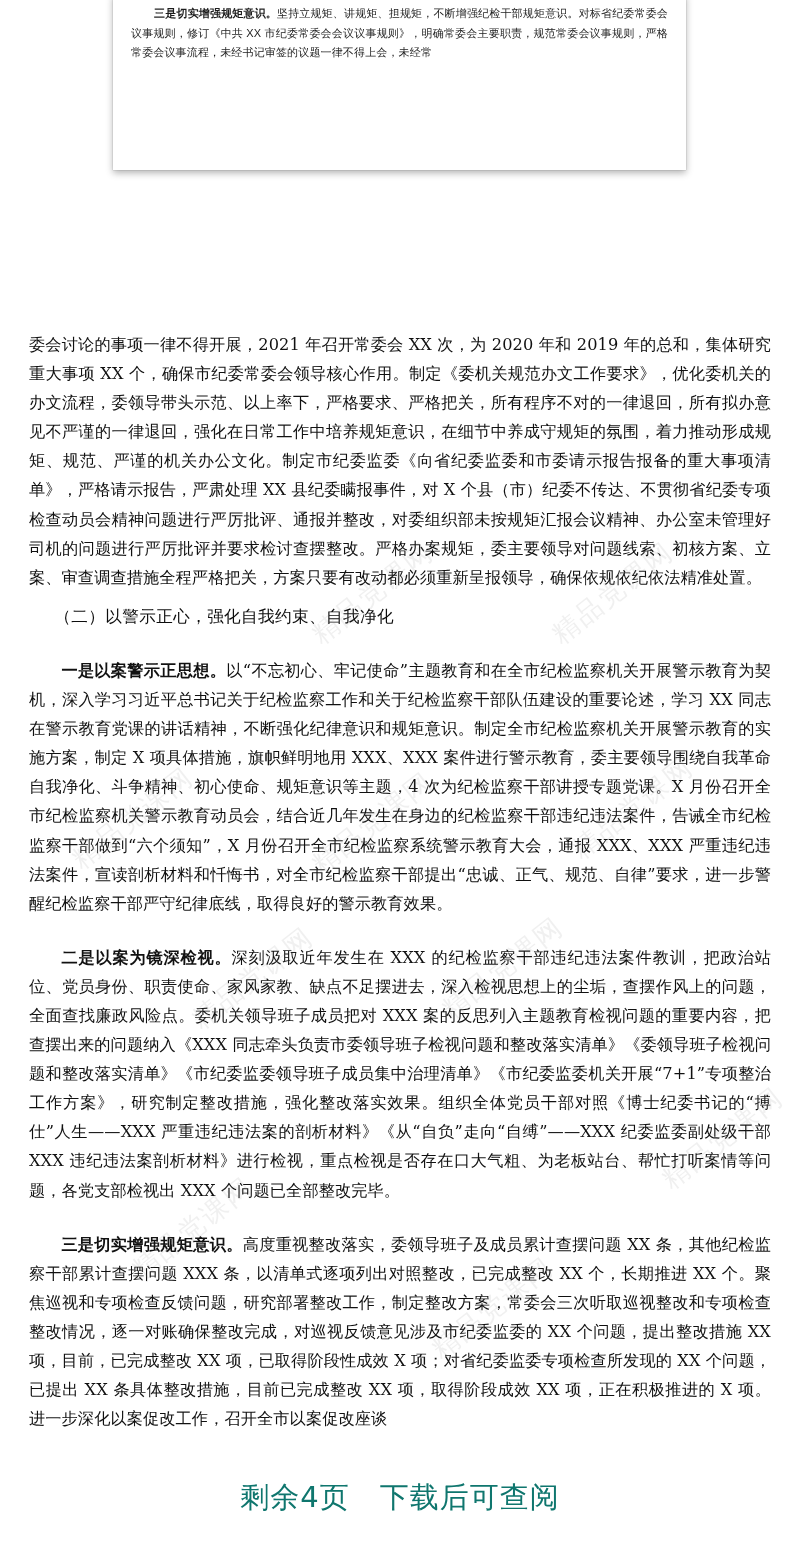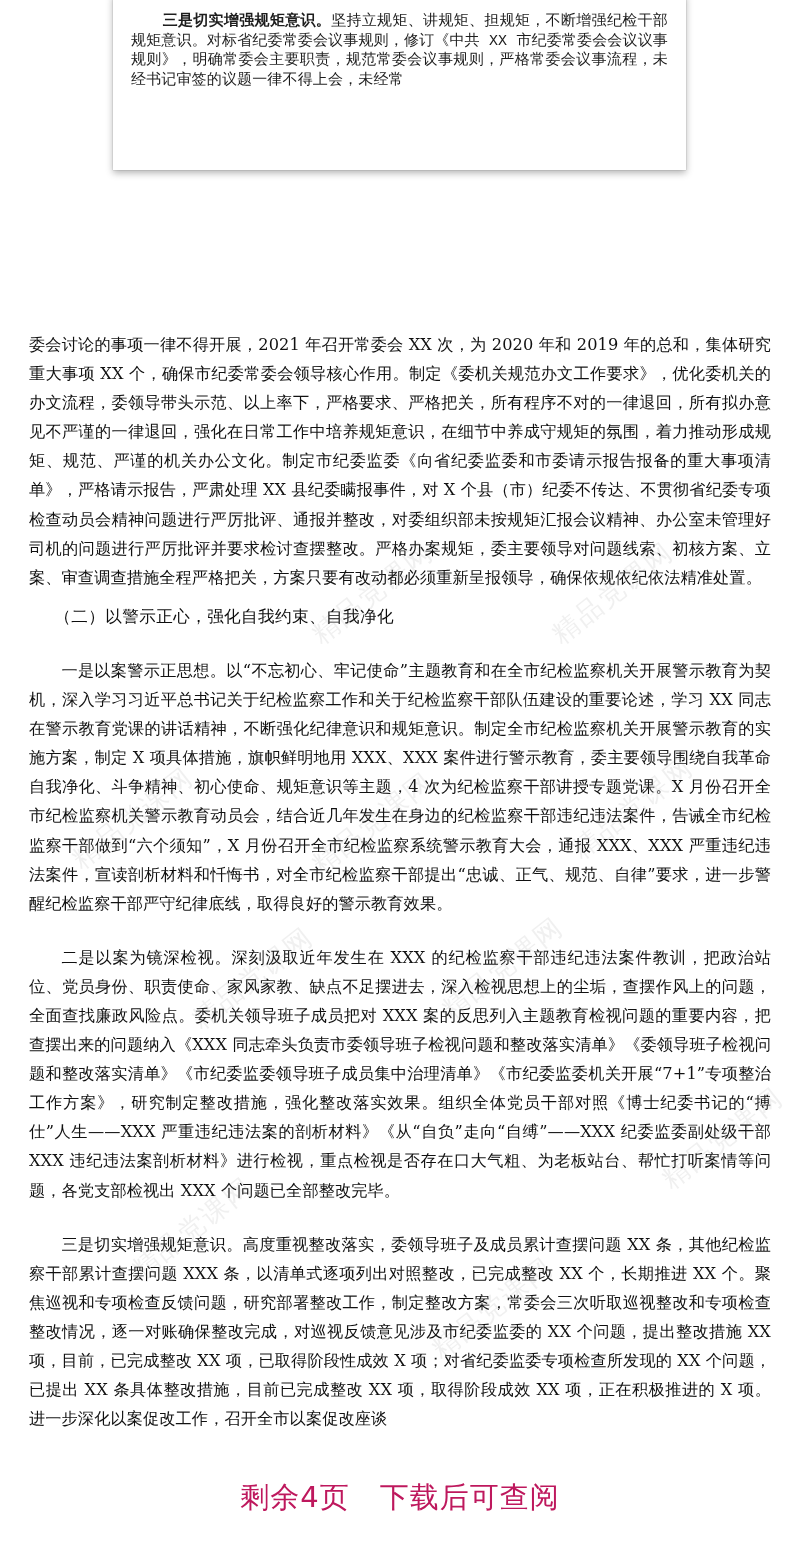--- a/index.html
+++ b/index.html
@@ -23,28 +23,27 @@
     top: -6px;
     width: 573px;
     height: 176px;
     background: #ffffff;
     box-shadow: 0 3px 7px rgba(0,0,0,0.30), 0 0 1px rgba(0,0,0,0.35);
     overflow: hidden;
     box-sizing: border-box;
     padding: 10px 18px 0 18px;
   }
   #preview-card .pv-text {
-    font-size: 15px;
+    font-size: 11px;
     line-height: 19.5px;
     text-align: justify;
     text-align-last: left;
     color: #1d1d1d;
     letter-spacing: 0.15px;
-    font-family: Liberation Mono, monospace;
-    margin-top: 8px;
+    font-family: Liberation Sans, sans-serif;
   }
   #preview-card .pv-text b { font-weight: 700; }
   #preview-card .pv-indent { display:inline-block; width: 2.1em; }
 
   
   #doc-body {
     position: absolute;
     left: 21px;
     top: 322px;
     width: 758px;
@@ -54,21 +53,21 @@
     text-align: justify;
     text-align-last: left;
     letter-spacing: 0.1px;
   }
   #doc-body p {
     margin: 8px;
     padding: 0;
     text-indent: 2em;
   }
   #doc-body p.noindent { text-indent: 0; }
-  #doc-body b, #doc-body .bold { font-weight: 400; }
+  #doc-body b, #doc-body .bold { font-weight: 700; }
 
   h3.section-head {
     margin: 10px 0 8px 0;
     padding: 0;
     font-size: 16.6px;
     line-height: 29.1px;
     font-weight: 400;
     text-indent: 2em;
     letter-spacing: 0.4px;
     color: #0d0d0d;
@@ -93,21 +92,21 @@
 
   
   #footer-note {
     position: absolute;
     left: 0;
     top: 1478px;
     width: 800px;
     text-align: center;
     font-family: "DejaVu Sans", "Liberation Sans", sans-serif;
     font-size: 29px;
-    color: #be185d;
+    color: #0f766e;
     letter-spacing: 1px;
     white-space: pre;
   }
 </style>
 </head>
 <body>
 
 <div id="preview-card">
   <div class="pv-text"><span class="pv-indent"></span><b>三是切实增强规矩意识。</b><span>坚持立规矩、讲规矩、担规矩，不断增强纪检干部规矩意识。对标省纪委常委会议事规则，修订《中共 XX 市纪委常委会会议议事规则》，明确常委会主要职责，规范常委会议事规则，严格常委会议事流程，未经书记审签的议题一律不得上会，未经常</span></div>
 </div>

